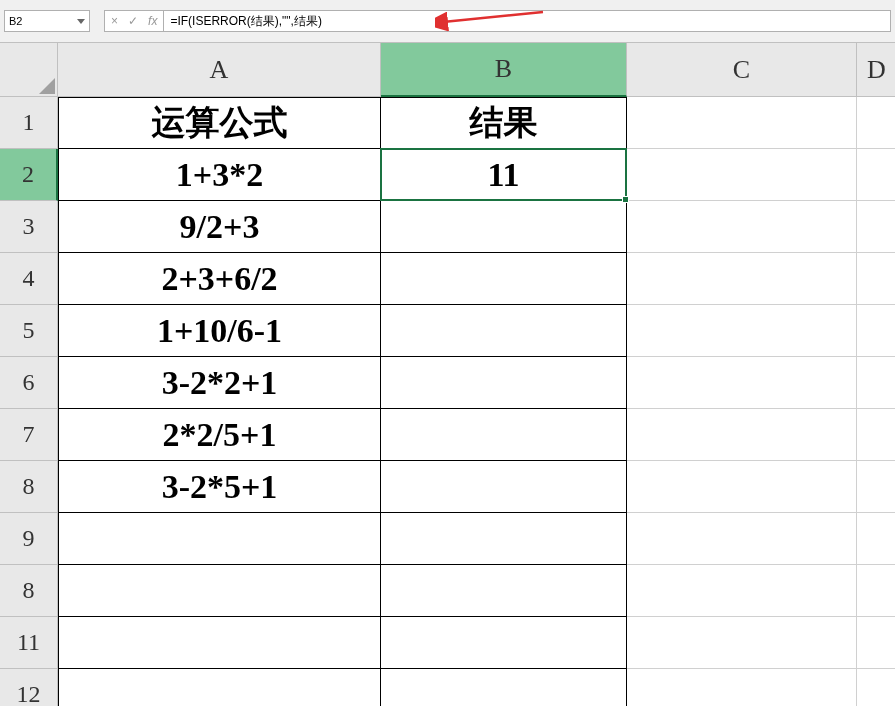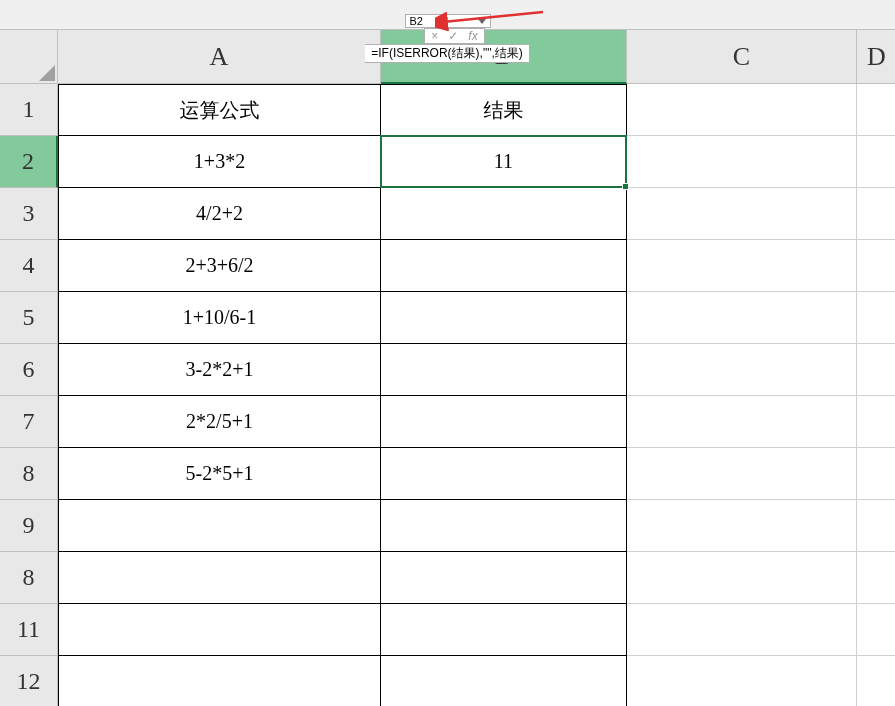--- a/index.html
+++ b/index.html
@@ -13,23 +13,22 @@
       overflow: hidden;
       width: 895px;
       height: 706px;
     }
     .formula-bar-section {
       height: 30px;
       background: #f0f0f0;
       border-bottom: 1px solid #c0c0c0;
       display: flex;
       align-items: center;
-      padding: 14px 4px;
+      padding: 21px 4px;
       position: relative;
-      flex-direction: column;
     }
     .name-box {
       width: 86px;
       height: 22px;
       background: #ffffff;
       border: 1px solid #b0b0b0;
       display: flex;
       align-items: center;
       padding: 0 4px;
       font-size: 11px;
@@ -151,24 +150,25 @@
     .cell-row {
       display: flex;
       height: 52px;
     }
     .cell {
       border-right: 1px solid #d0d0d0;
       border-bottom: 1px solid #d0d0d0;
       display: flex;
       align-items: center;
       justify-content: center;
-      font-size: 20px;
+      font-size: 34px;
       font-family: "SimSun", "Times New Roman", serif;
       color: #000;
       background: #fff;
+      font-weight: bold;
     }
     .cell.bordered {
       border-right: 1px solid #000;
       border-bottom: 1px solid #000;
     }
     .table-left-border {
       border-left: 1px solid #000;
     }
     .table-top-border {
       border-top: 1px solid #000;
@@ -258,21 +258,21 @@
           <div class="cell col-C"></div>
           <div class="cell col-D"></div>
         </div>
         <div class="cell-row">
           <div class="cell col-A bordered table-left-border">1+3*2</div>
           <div class="cell col-B bordered">11</div>
           <div class="cell col-C"></div>
           <div class="cell col-D"></div>
         </div>
         <div class="cell-row">
-          <div class="cell col-A bordered table-left-border">4/2+2</div>
+          <div class="cell col-A bordered table-left-border">9/2+3</div>
           <div class="cell col-B bordered"></div>
           <div class="cell col-C"></div>
           <div class="cell col-D"></div>
         </div>
         <div class="cell-row">
           <div class="cell col-A bordered table-left-border">2+3+6/2</div>
           <div class="cell col-B bordered"></div>
           <div class="cell col-C"></div>
           <div class="cell col-D"></div>
         </div>
@@ -288,21 +288,21 @@
           <div class="cell col-C"></div>
           <div class="cell col-D"></div>
         </div>
         <div class="cell-row">
           <div class="cell col-A bordered table-left-border">2*2/5+1</div>
           <div class="cell col-B bordered"></div>
           <div class="cell col-C"></div>
           <div class="cell col-D"></div>
         </div>
         <div class="cell-row">
-          <div class="cell col-A bordered table-left-border">5-2*5+1</div>
+          <div class="cell col-A bordered table-left-border">3-2*5+1</div>
           <div class="cell col-B bordered"></div>
           <div class="cell col-C"></div>
           <div class="cell col-D"></div>
         </div>
         <div class="cell-row">
           <div class="cell col-A bordered table-left-border"></div>
           <div class="cell col-B bordered"></div>
           <div class="cell col-C"></div>
           <div class="cell col-D"></div>
         </div>

